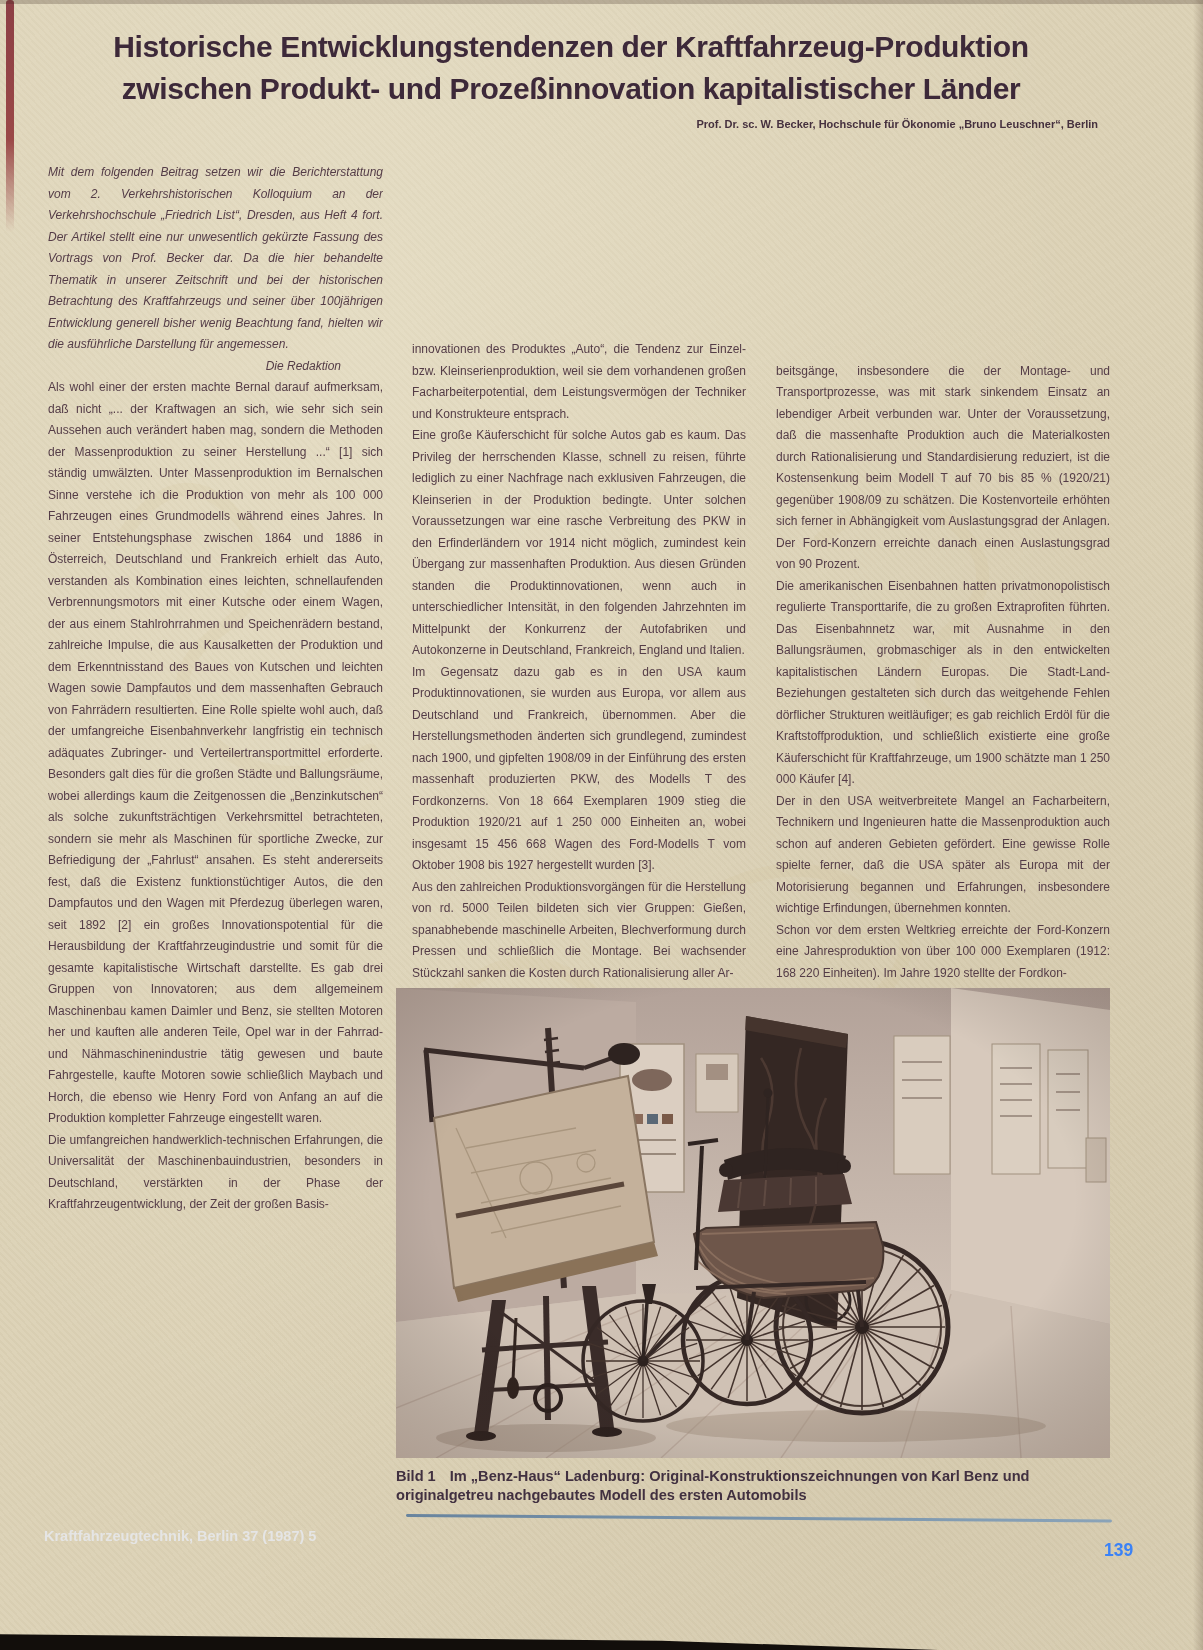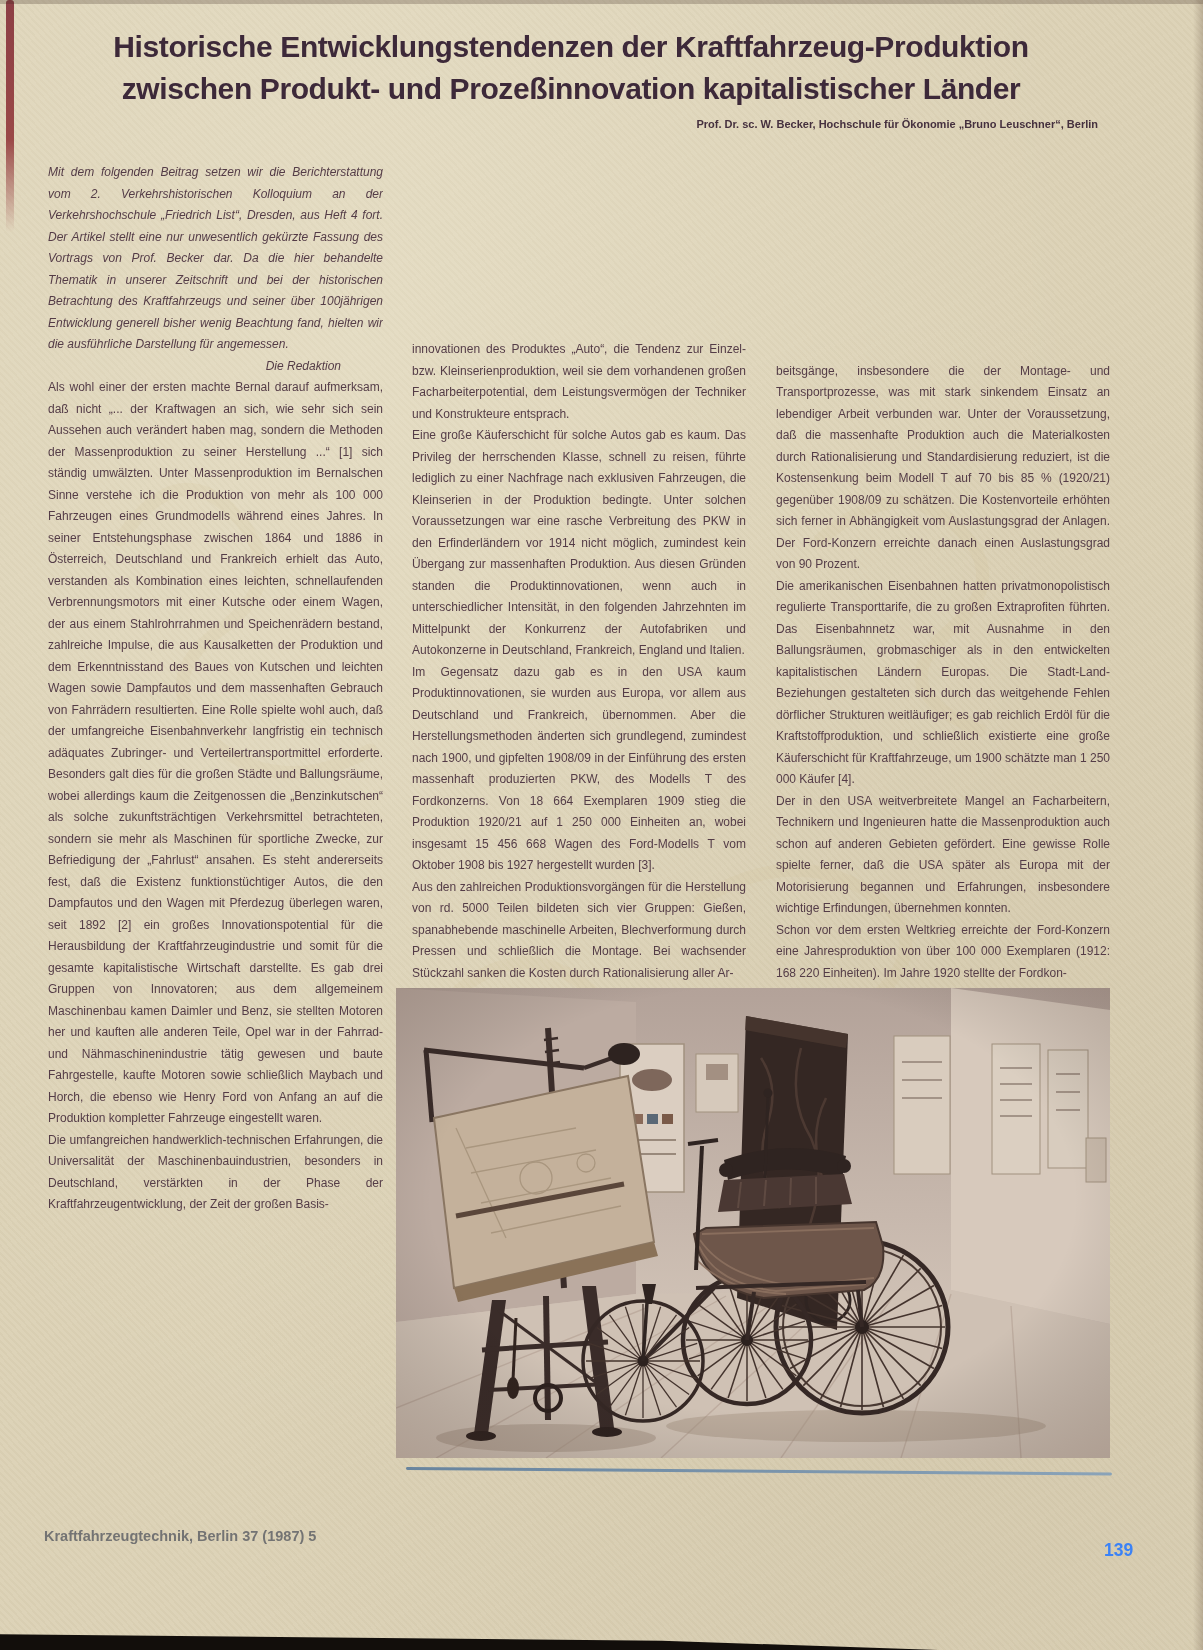--- a/index.html
+++ b/index.html
@@ -44,21 +44,21 @@
     font-weight:bold;color:#413040;text-align:left;
   }
   .caption .cap-label{margin-right:14px;}
   .blue-rule{
     margin-top:9px;margin-left:10px;width:706px;height:3px;
     background:linear-gradient(to right,#68849e,#8aa3b8);
     transform:rotate(.45deg);transform-origin:left center;border-radius:2px;
   }
   .footer-left{
     position:absolute;left:44px;top:1528px;
-    font-size:14.5px;font-weight:bold;color:#737373;
+    font-size:14.5px;font-weight:bold;color:#e5e5e5;
   }
   .page-number{
     position:absolute;left:1104px;top:1540px;
     font-size:17.5px;font-weight:bold;color:#3b82f6;
   }
   
   .edge-red{
     position:absolute;left:6px;top:0;width:8px;height:232px;
     background:linear-gradient(to bottom,#7e2430,#8e2f33 60%,rgba(142,47,51,0));
     border-radius:3px;opacity:.85;
@@ -328,20 +328,23 @@
               </g>
               <circle cx="247" cy="373" r="5.5" fill="#2c211e"></circle>
               <line x1="247" y1="373" x2="252" y2="300" stroke="#2f2421" stroke-width="3.5"></line>
               <polygon points="246,296 260,296 256,316 250,316" fill="#2f2421"></polygon>
             </g>
           </g>
 
           <rect x="0" y="0" width="714" height="470" fill="url(#vign)"></rect>
         </svg>
 
+        <figcaption class="caption">
+          <span class="cap-label">Bild 1</span><span>Im „Benz-Haus“ Ladenburg: Original-Konstruktionszeichnungen von Karl Benz und originalgetreu nachgebautes Modell des ersten Automobils</span>
+        </figcaption>
         <div class="blue-rule"></div>
       </figure>
     </div>
   </div>
 </div>
 
 <div class="footer-left">Kraftfahrzeugtechnik, Berlin 37 (1987) 5</div>
 <div class="page-number">139</div>
 
 <div class="edge-red"></div>

